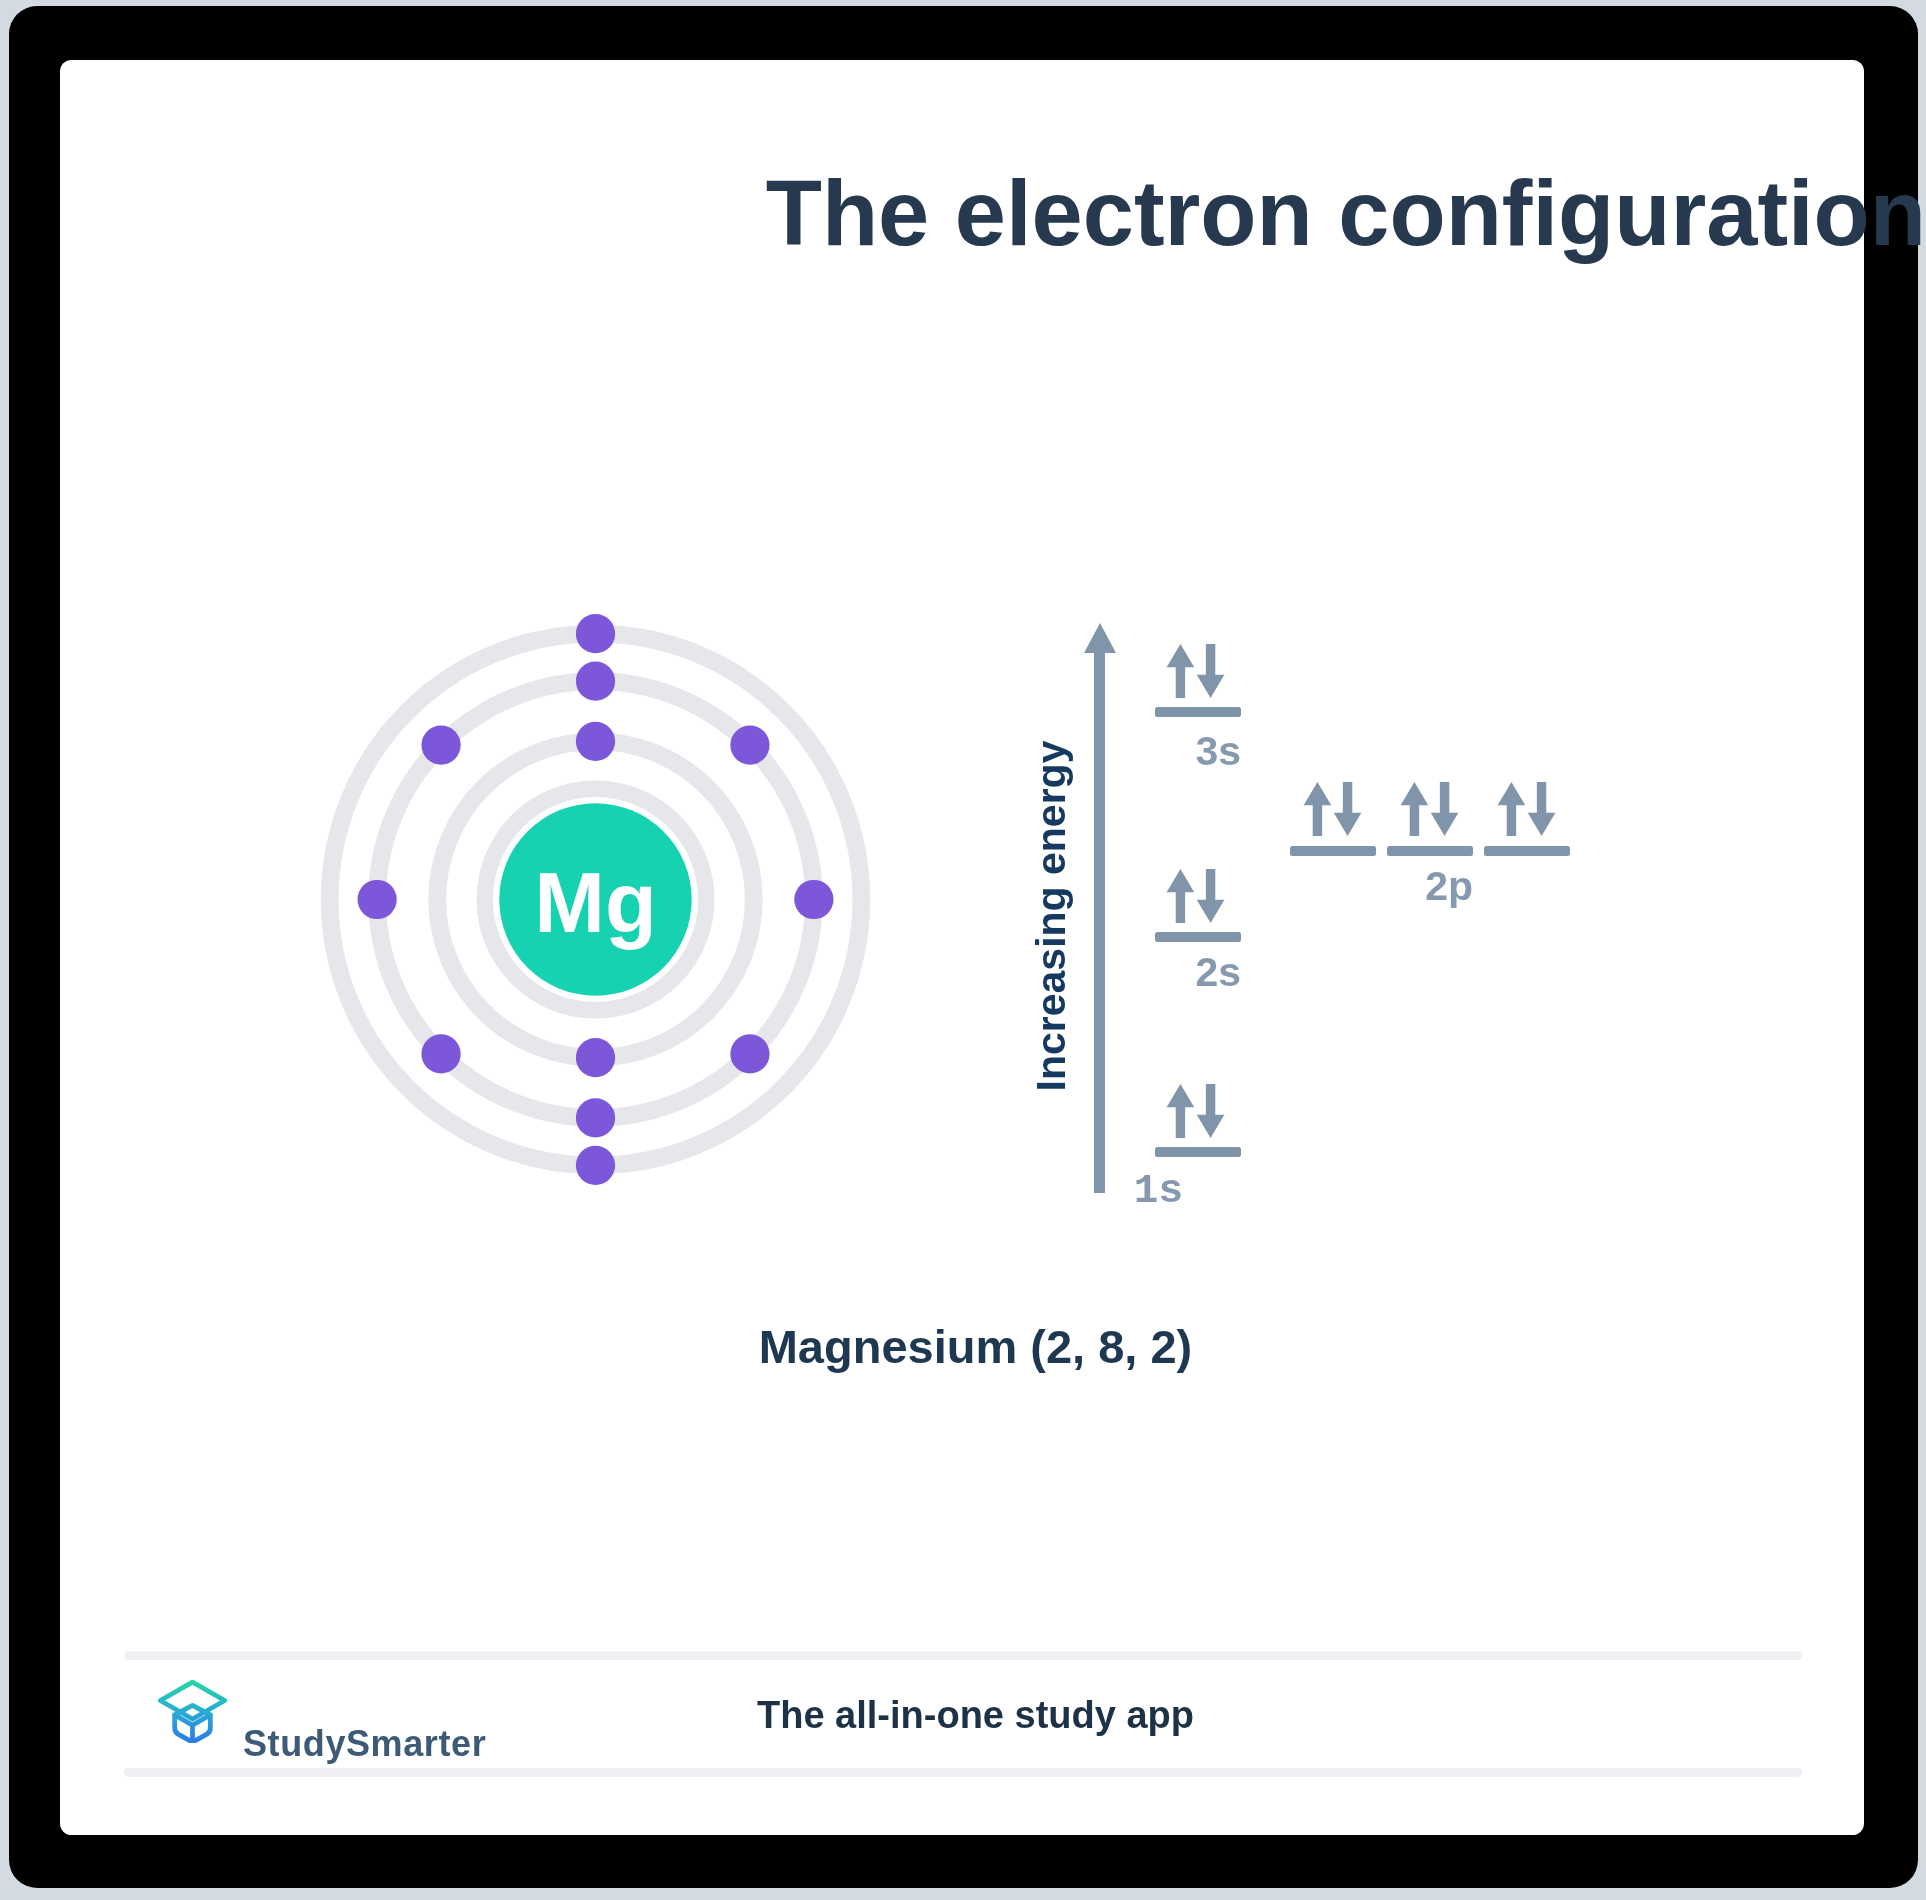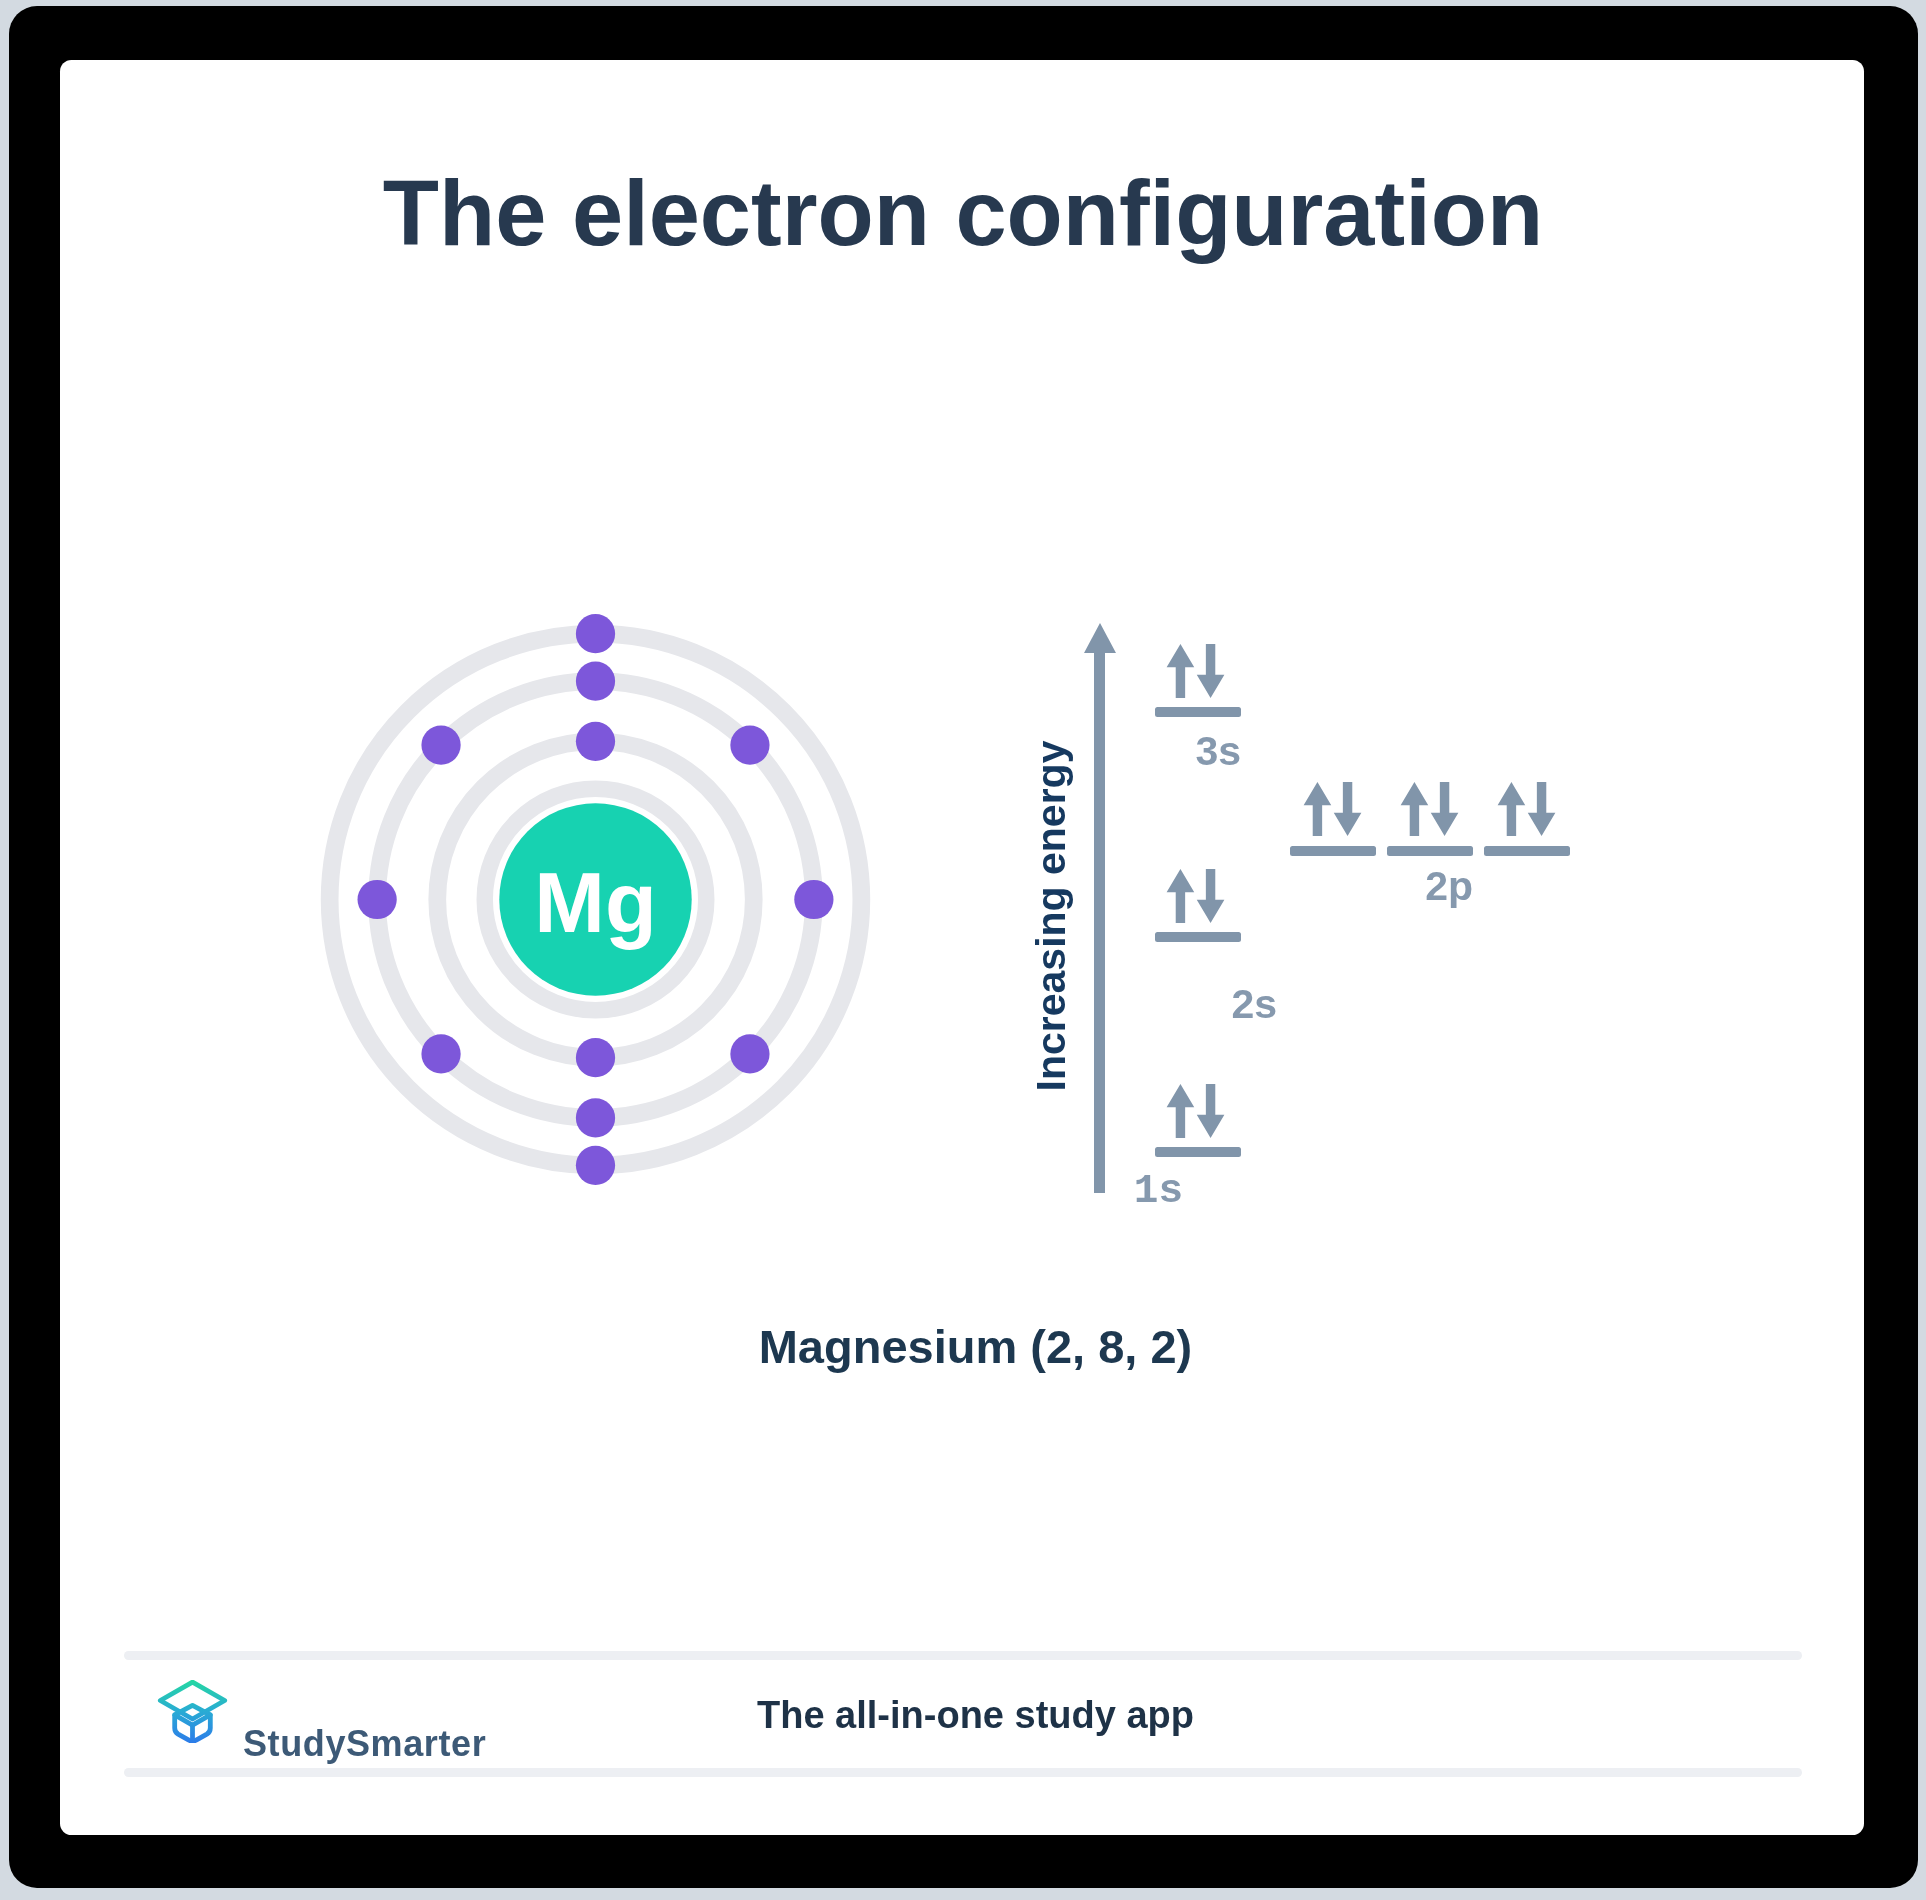--- a/index.html
+++ b/index.html
@@ -2,21 +2,21 @@
 <html style="font-size:10px"><head>
 <meta charset="utf-8">
 <style>
   html,body{margin:0;padding:0;background:#d3dae1;font-family:"Liberation Sans",sans-serif;}
   .page{position:relative;width:1926px;height:1901px;background:#d3dae1;overflow:hidden;}
   .frame{position:absolute;left:9px;top:6.3px;width:1909px;height:1882px;background:#000;border-radius:28px;}
   .card{position:absolute;left:60px;top:60px;width:1804px;height:1775px;background:#ffffff;border-radius:11.4px;}
   .abs{position:absolute;}
 
   
-  .title{left:0;top:151px;width:1926px;text-align:center;font-weight:700;font-size:92px;line-height:124px;color:#27394f;letter-spacing:0px;}
+  .title{left:0;top:151px;width:1926px;text-align:right;font-weight:700;font-size:92px;line-height:124px;color:#27394f;letter-spacing:0px;}
 
   
   .axis-label{left:854px;top:892px;width:393px;height:48px;line-height:48px;text-align:center;
     font-weight:700;font-size:41px;color:#16395f;transform:rotate(-90deg);}
   .axis-shaft{left:1094px;top:651px;width:10.8px;height:542px;background:#8195aa;}
   .axis-head{left:1084px;top:623px;width:0;height:0;border-left:16px solid transparent;border-right:16px solid transparent;border-bottom:30px solid #8195aa;}
   .lvl-line{width:86px;height:10px;background:#8195aa;border-radius:2.5px;}
   .lvl-label{width:86px;text-align:right;font-weight:700;font-size:41px;line-height:46px;color:#8699ae;}
   .pair{width:63px;height:54px;}
 
@@ -76,21 +76,21 @@
     <path d="M74 86 L96 49 L81.5 49 L81.5 0 L66.5 0 L66.5 49 L52 49 Z" fill="#8195aa"></path>
   </svg>
   <div class="abs lvl-line" style="left:1155px;top:707px;"></div>
   <div class="abs lvl-label" style="left:1155px;top:728px;">3s</div>
 
   <svg class="abs pair" style="left:1164px;top:869px;" viewBox="0 0 100 86">
     <path d="M26 0 L48 37 L33.5 37 L33.5 86 L18.5 86 L18.5 37 L4 37 Z" fill="#8195aa"></path>
     <path d="M74 86 L96 49 L81.5 49 L81.5 0 L66.5 0 L66.5 49 L52 49 Z" fill="#8195aa"></path>
   </svg>
   <div class="abs lvl-line" style="left:1155px;top:932px;"></div>
-  <div class="abs lvl-label" style="left:1191px;top:949px;margin-top:32px;">2s</div>
+  <div class="abs lvl-label" style="left:1155px;top:949px;">2s</div>
 
   <svg class="abs pair" style="left:1164px;top:1084px;" viewBox="0 0 100 86">
     <path d="M26 0 L48 37 L33.5 37 L33.5 86 L18.5 86 L18.5 37 L4 37 Z" fill="#8195aa"></path>
     <path d="M74 86 L96 49 L81.5 49 L81.5 0 L66.5 0 L66.5 49 L52 49 Z" fill="#8195aa"></path>
   </svg>
   <div class="abs lvl-line" style="left:1155px;top:1147px;"></div>
   <div class="abs lvl-label" style="left:1097px;top:1168px;font-family:Liberation Mono, monospace;">1s</div>
 
   <svg class="abs pair" style="left:1301px;top:782px;" viewBox="0 0 100 86">
     <path d="M26 0 L48 37 L33.5 37 L33.5 86 L18.5 86 L18.5 37 L4 37 Z" fill="#8195aa"></path>

